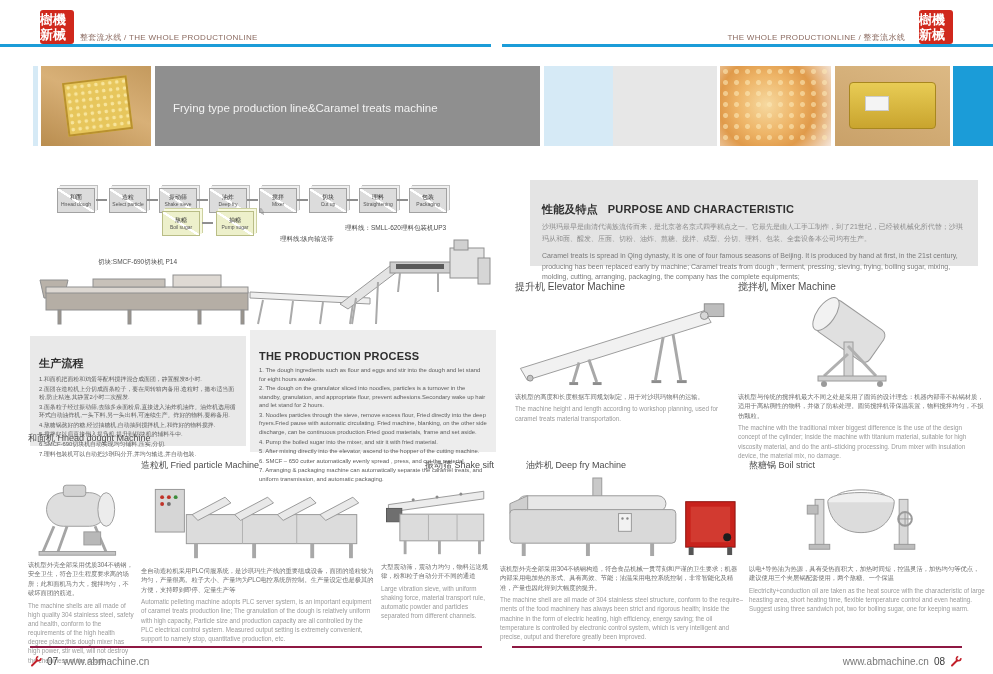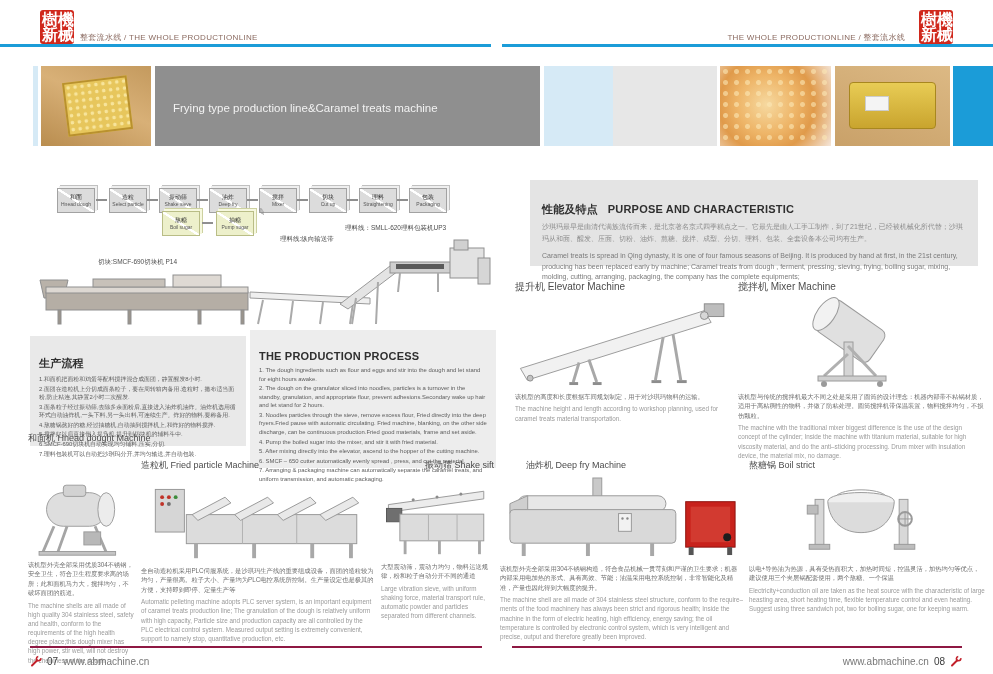--- a/index.html
+++ b/index.html
@@ -2,22 +2,22 @@
 <html><head>
 <meta charset="utf-8">
 <style>
   html,body{margin:0;padding:0;background:#fff;}
   .page{position:relative;width:993px;height:674px;background:#fff;overflow:hidden;
         font-family:"Liberation Sans","DejaVu Sans",sans-serif;color:#444;}
   .abs{position:absolute;}
 
   
   .seal{width:34px;height:34px;background:#d0281c;color:#fff;border-radius:3px;
-        display:flex;align-items:center;justify-content:flex-end;text-align:center;
-        font-size:16px;line-height:15px;font-weight:bold;}
+        display:flex;align-items:center;justify-content:flex-start;text-align:center;
+        font-size:13px;line-height:15px;font-weight:bold;}
   .seal span{display:block;width:2em;word-break:break-all;}
   .hdr-label{font-size:8px;color:#8a6a60;letter-spacing:.3px;}
   .blueline{height:3px;background:#1b9cd8;}
 
   
   .banner-gray{background:#8f8f8f;color:#fff;display:flex;flex-direction:column;justify-content:center;padding-left:18px;box-sizing:border-box;}
   .banner-title{font-size:20px;letter-spacing:1px;}
   .banner-sub{font-size:11.5px;margin-top:3px;color:#f2f2f2;}
   .photo-sachima{background:linear-gradient(25deg,#b98d4f,#d8b077 55%,#c49a5e);}
   .treat{position:absolute;left:22%;top:16%;width:55%;height:62%;background:#e7c65c;
@@ -198,21 +198,21 @@
       <div>1.和面机把面粉和鸡蛋等配料搅拌混合成面团，静置醒发8小时.</div>
       <div>2.面团在造粒机上分切成面条粒子，要在周转箱内备用.造粒时，撒布适当面粉,防止粘连,其静置2小时二次醒发.</div>
       <div>3.面条粒子经过振动筛,去除多余面粉后,直接进入油炸机油炸。油炸机选用循环式自动油炸机,一头下料,另一头出料,可连续生产。炸好的物料,要称备用.</div>
       <div>4.熬糖锅熬好的糖,经过抽糖机,自动抽到搅拌机上,和炸好的物料搅拌.</div>
       <div>5.搅拌好以后直接倒入提升机,提升到切块机的辅料斗中.</div>
       <div>6.SMCF-690切块机自动实现均匀铺料,压实,分切.</div>
       <div>7.理料包装机可以自动把沙琪玛分开,并均匀输送,并自动包装.</div>
     </div>
   </div>
 
-  <div class="panel" style="left:250px;top:330px;width:246px;height:138px;background:#ededed;">
+  <div class="panel" style="left:250px;top:330px;width:246px;height:122px;background:#ededed;">
     <h3>THE PRODUCTION PROCESS</h3>
     <div class="pitems">
       <div>1. The dough ingredients such as flour and eggs and stir into the dough and let stand for eight hours awake.</div>
       <div>2. The dough on the granulator sliced into noodles, particles is a turnover in the standby, granulation, and appropriate flour, prevent adhesions.Secondary wake up hair and let stand for 2 hours.</div>
       <div>3. Noodles particles through the sieve, remove excess flour, Fried directly into the deep fryers.Fried pause with automatic circulating. Fried machine, blanking, on the other side discharge, can be continuous production.Fried good materials, frame and set aside.</div>
       <div>4. Pump the boiled sugar into the mixer, and stir it with fried material.</div>
       <div>5. After mixing directly into the elevator, ascend to the hopper of the cutting machine.</div>
       <div>6. SMCF – 650 cutter automatically evenly spread , press, and cut the material.</div>
       <div>7. Arranging &amp; packaging machine can automatically separate the caramel treats, and uniform transmission, and automatic packaging.</div>
     </div>

